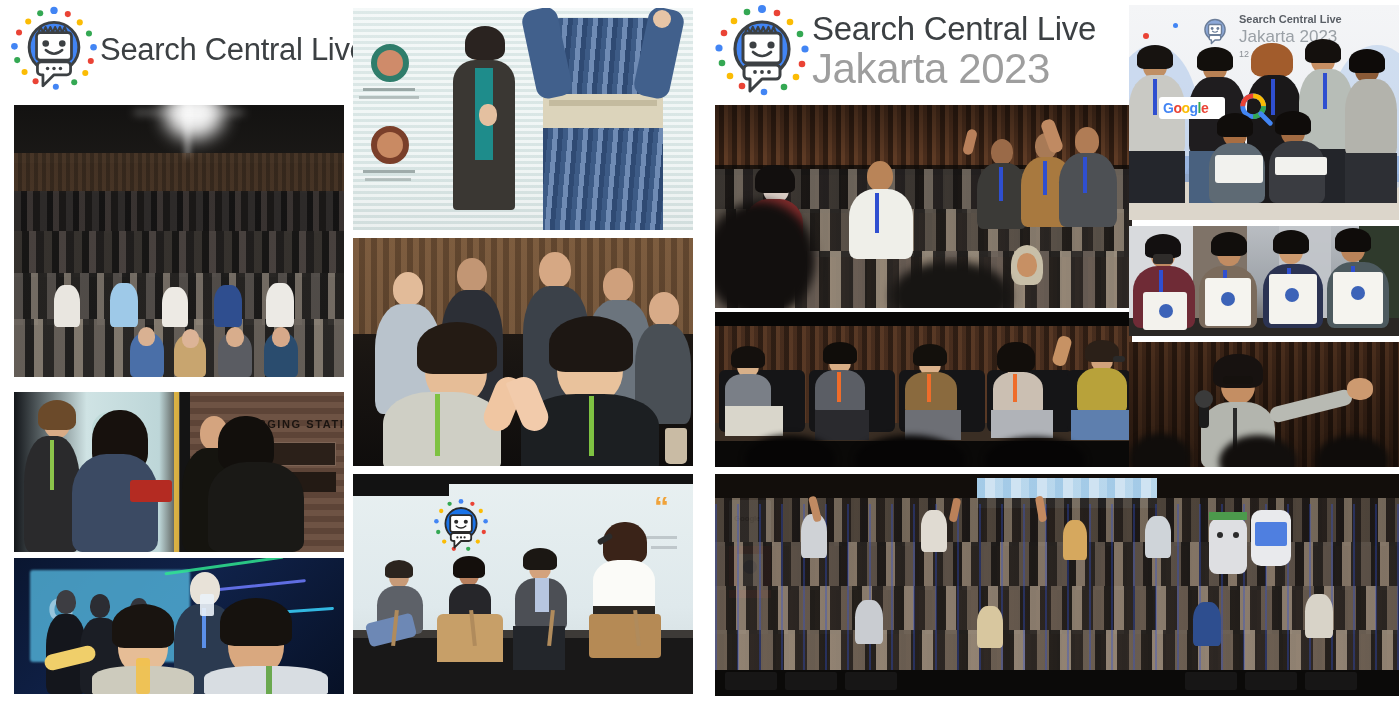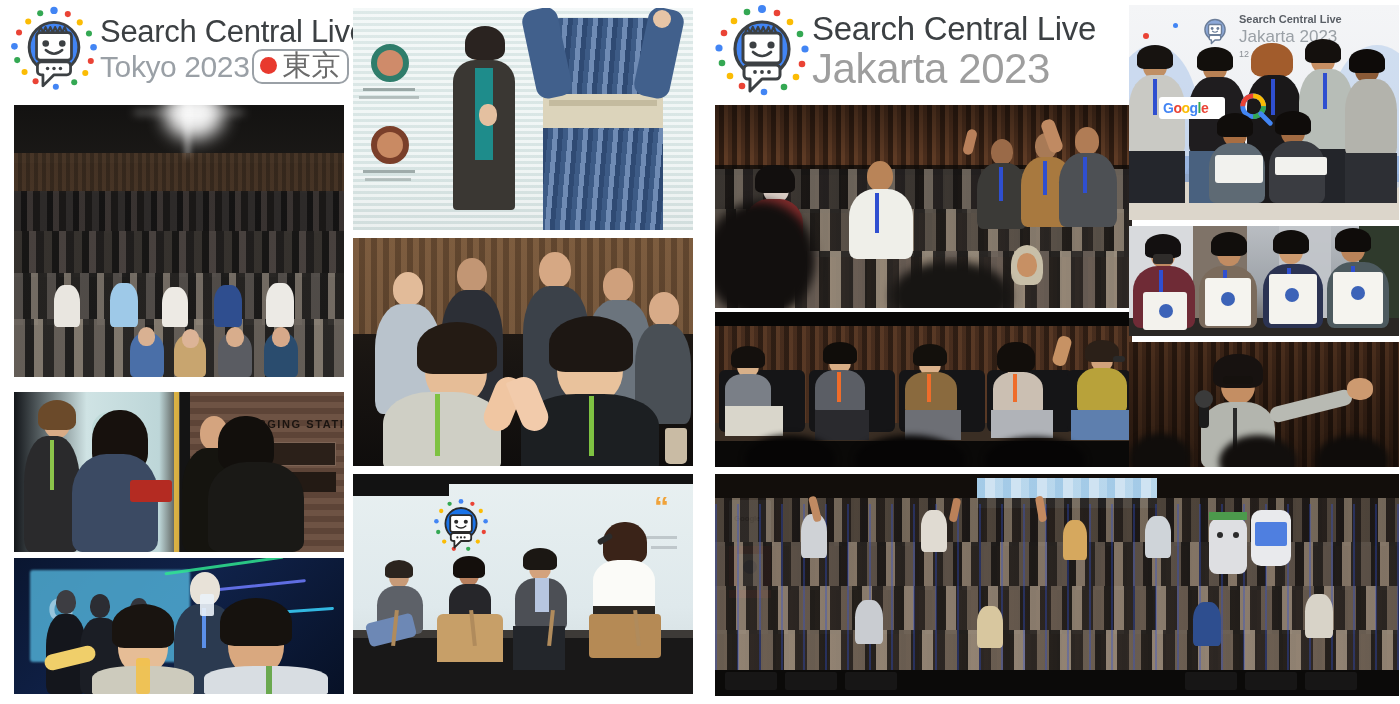--- a/index.html
+++ b/index.html
@@ -131,27 +131,20 @@
           <path d="M41 50 q9 8 18 0" fill="none" stroke="#3c4043" stroke-width="2.6" stroke-linecap="round"></path>
 
           <path d="M36 63 h28 a4 4 0 0 1 4 4 v6 a4 4 0 0 1 -4 4 h-14 l-12 12 v-12 h-2 a4 4 0 0 1 -4 -4 v-6 a4 4 0 0 1 4 -4 z" fill="#ffffff" stroke="#3c4043" stroke-width="3" stroke-linejoin="round"></path>
           <circle cx="43" cy="70" r="1.9" fill="#3c4043"></circle>
           <circle cx="50" cy="70" r="1.9" fill="#3c4043"></circle>
           <circle cx="57" cy="70" r="1.9" fill="#3c4043"></circle>
         </svg>
       </div>
       <div class="logo-text">
         <div class="line-top">Search Central Live</div>
-        <div class="line-bottom">
-          <span>Tokyo 2023</span>
-          <span class="city-chip">
-            <span class="flag-dot"></span>
-            <span class="kanji">東京</span>
-          </span>
-        </div>
       </div>
     </div>
 
     <figure class="tile" style="left:14px; top:105px; width:330px; height:272px;">
       <div class="ph">
         <div class="darkroom"></div>
 
         <div class="band" style="left:0;top:0;width:100%;height:58px;background:linear-gradient(180deg,#131211,#1b1917);"></div>
         <div class="blob" style="left:150px;top:-16px;width:60px;height:50px;background:#fff;filter:blur(9px);opacity:.95;"></div>
         <div class="band" style="left:172px;top:-8px;width:3px;height:60px;background:#fff;filter:blur(3px);opacity:.8;"></div>

